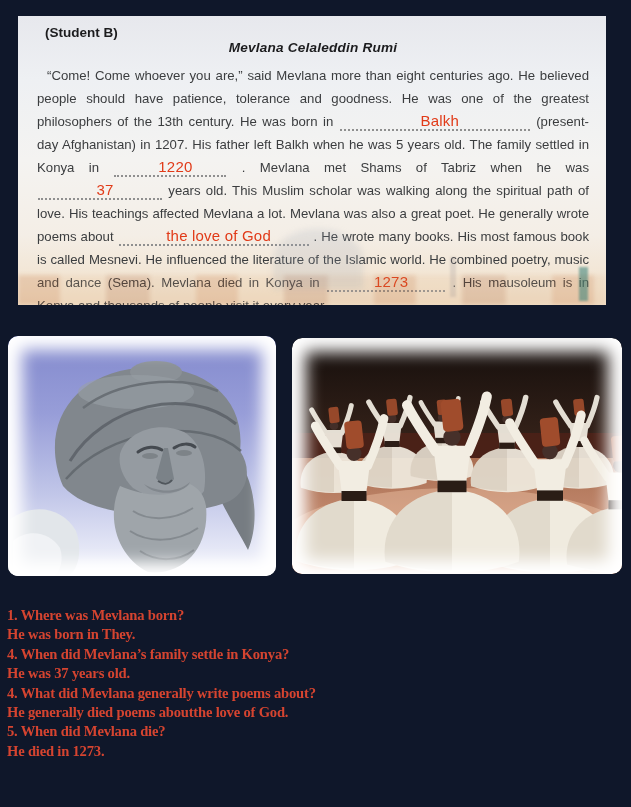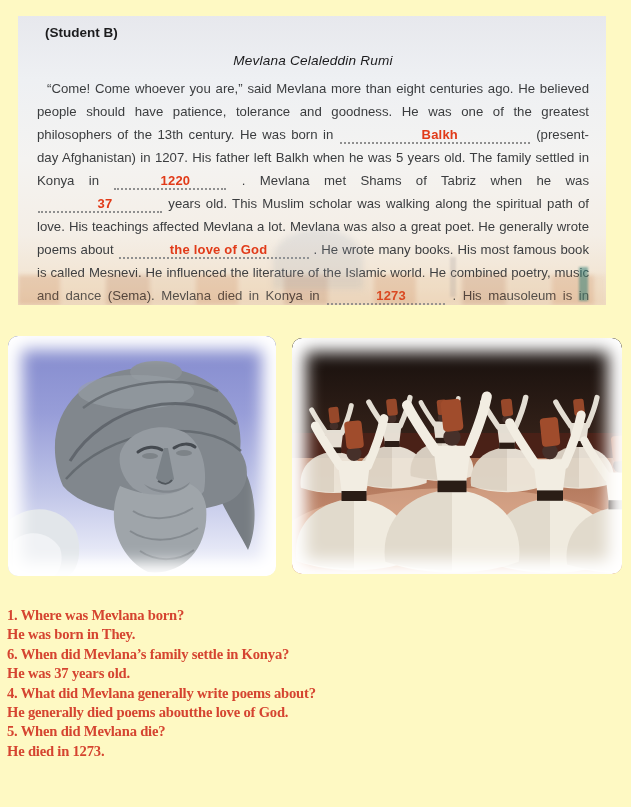--- a/index.html
+++ b/index.html
@@ -1,16 +1,16 @@
 <!DOCTYPE html>
 <html><head>
 <meta charset="utf-8">
 <style>
   html,body{margin:0;padding:0;background:#fff;}
-  .page{position:relative;width:631px;height:807px;background:#fef9c3;overflow:hidden;
+  .page{position:relative;width:631px;height:807px;background:#0f172a;overflow:hidden;
         font-family:"Liberation Sans",sans-serif;}
 
   
   .passage-frame{position:absolute;left:6px;top:4px;width:612px;height:315px;box-sizing:border-box;
     padding:12px 12px 14px 12px;
     background:linear-gradient(180deg,
       #a7afbf 0%, #b9a795 9%, #d4halt 0, #d0703a 20%, #c39b7d 30%,
       #bfb2a4 42%, #c9b197 58%, #dd9a55 74%, #c06327 87%, #a2551f 100%);
     border-radius:2px;}
   .passage-inner{position:relative;width:100%;height:100%;box-sizing:border-box;
@@ -20,27 +20,27 @@
   .deco-buildings{left:0;right:0;bottom:0;height:30px;opacity:.45;filter:blur(2px);
     background:repeating-linear-gradient(90deg,
       rgba(196,118,64,.55) 0 42px, rgba(228,188,146,.4) 42px 88px,
       rgba(168,96,52,.5) 88px 132px, rgba(214,170,130,.35) 132px 178px);}
   .deco-dome{left:255px;bottom:16px;width:90px;height:60px;border-radius:50% 50% 0 0;
     background:rgba(150,160,175,.18);filter:blur(3px);}
   .deco-minaret{right:18px;bottom:4px;width:9px;height:34px;background:rgba(52,128,118,.55);filter:blur(1px);}
   .deco-minaret2{right:150px;bottom:8px;width:6px;height:40px;background:rgba(160,150,150,.25);filter:blur(1px);}
 
   .student-label{margin:3px 0 0 8px;font-size:13.5px;font-weight:bold;color:#1c1c1e;}
-  .passage-title{margin-top:13px;text-align:center;font-size:13.6px;font-weight:normal;
+  .passage-title{text-align:center;font-size:13.6px;font-weight:bold;
     font-style:italic;color:#1c1c1e;letter-spacing:.2px;}
   .passage-text{margin:9px 0 0 0;font-size:13.2px;line-height:23px;text-align:justify;
     text-indent:10px;color:#3b3d3f;}
   .blank{display:inline-block;border-bottom:2px dotted #8f8f8f;text-align:center;
     line-height:14px;margin:0 1px;}
-  .blank .answer{color:#e13a18;font-weight:bold;font-size:13px;letter-spacing:.2px;}
+  .blank .answer{color:#e13a18;font-weight:normal;font-size:15px;letter-spacing:.2px;}
 
   
   .photo{position:absolute;border-radius:10px;overflow:hidden;}
   .photo svg{display:block;}
   .photo::after{content:'';position:absolute;inset:0;border-radius:10px;
     box-shadow:inset 0 0 16px 14px #ffffff;}
   .photo-statue{left:8px;top:336px;width:268px;height:240px;}
   .photo-dervish{left:292px;top:338px;width:330px;height:236px;}
 
   
@@ -151,21 +151,21 @@
       <use href="#dv" transform="translate(62,168) scale(1.25)"></use>
       <use href="#dv" transform="translate(258,168) scale(1.3)"></use>
       <use href="#dv" transform="translate(328,176) scale(1.15)"></use>
       <use href="#dv" transform="translate(160,160) scale(1.45)"></use>
     </svg>
   </div>
 
   <div class="qa" id="qa">
       <div class="qa-line">1. Where was Mevlana born?</div>
       <div class="qa-line">He was born in They.</div>
-      <div class="qa-line">6. When did Mevlana’s family settle in Konya?</div>
+      <div class="qa-line">4. When did Mevlana’s family settle in Konya?</div>
       <div class="qa-line">He was 37 years old.</div>
       <div class="qa-line">4. What did Mevlana generally write poems about?</div>
       <div class="qa-line">He generally died poems aboutthe love of God.</div>
       <div class="qa-line">5. When did Mevlana die?</div>
       <div class="qa-line">He died in 1273.</div>
     </div>
 
 </div>
 
 </body></html>

